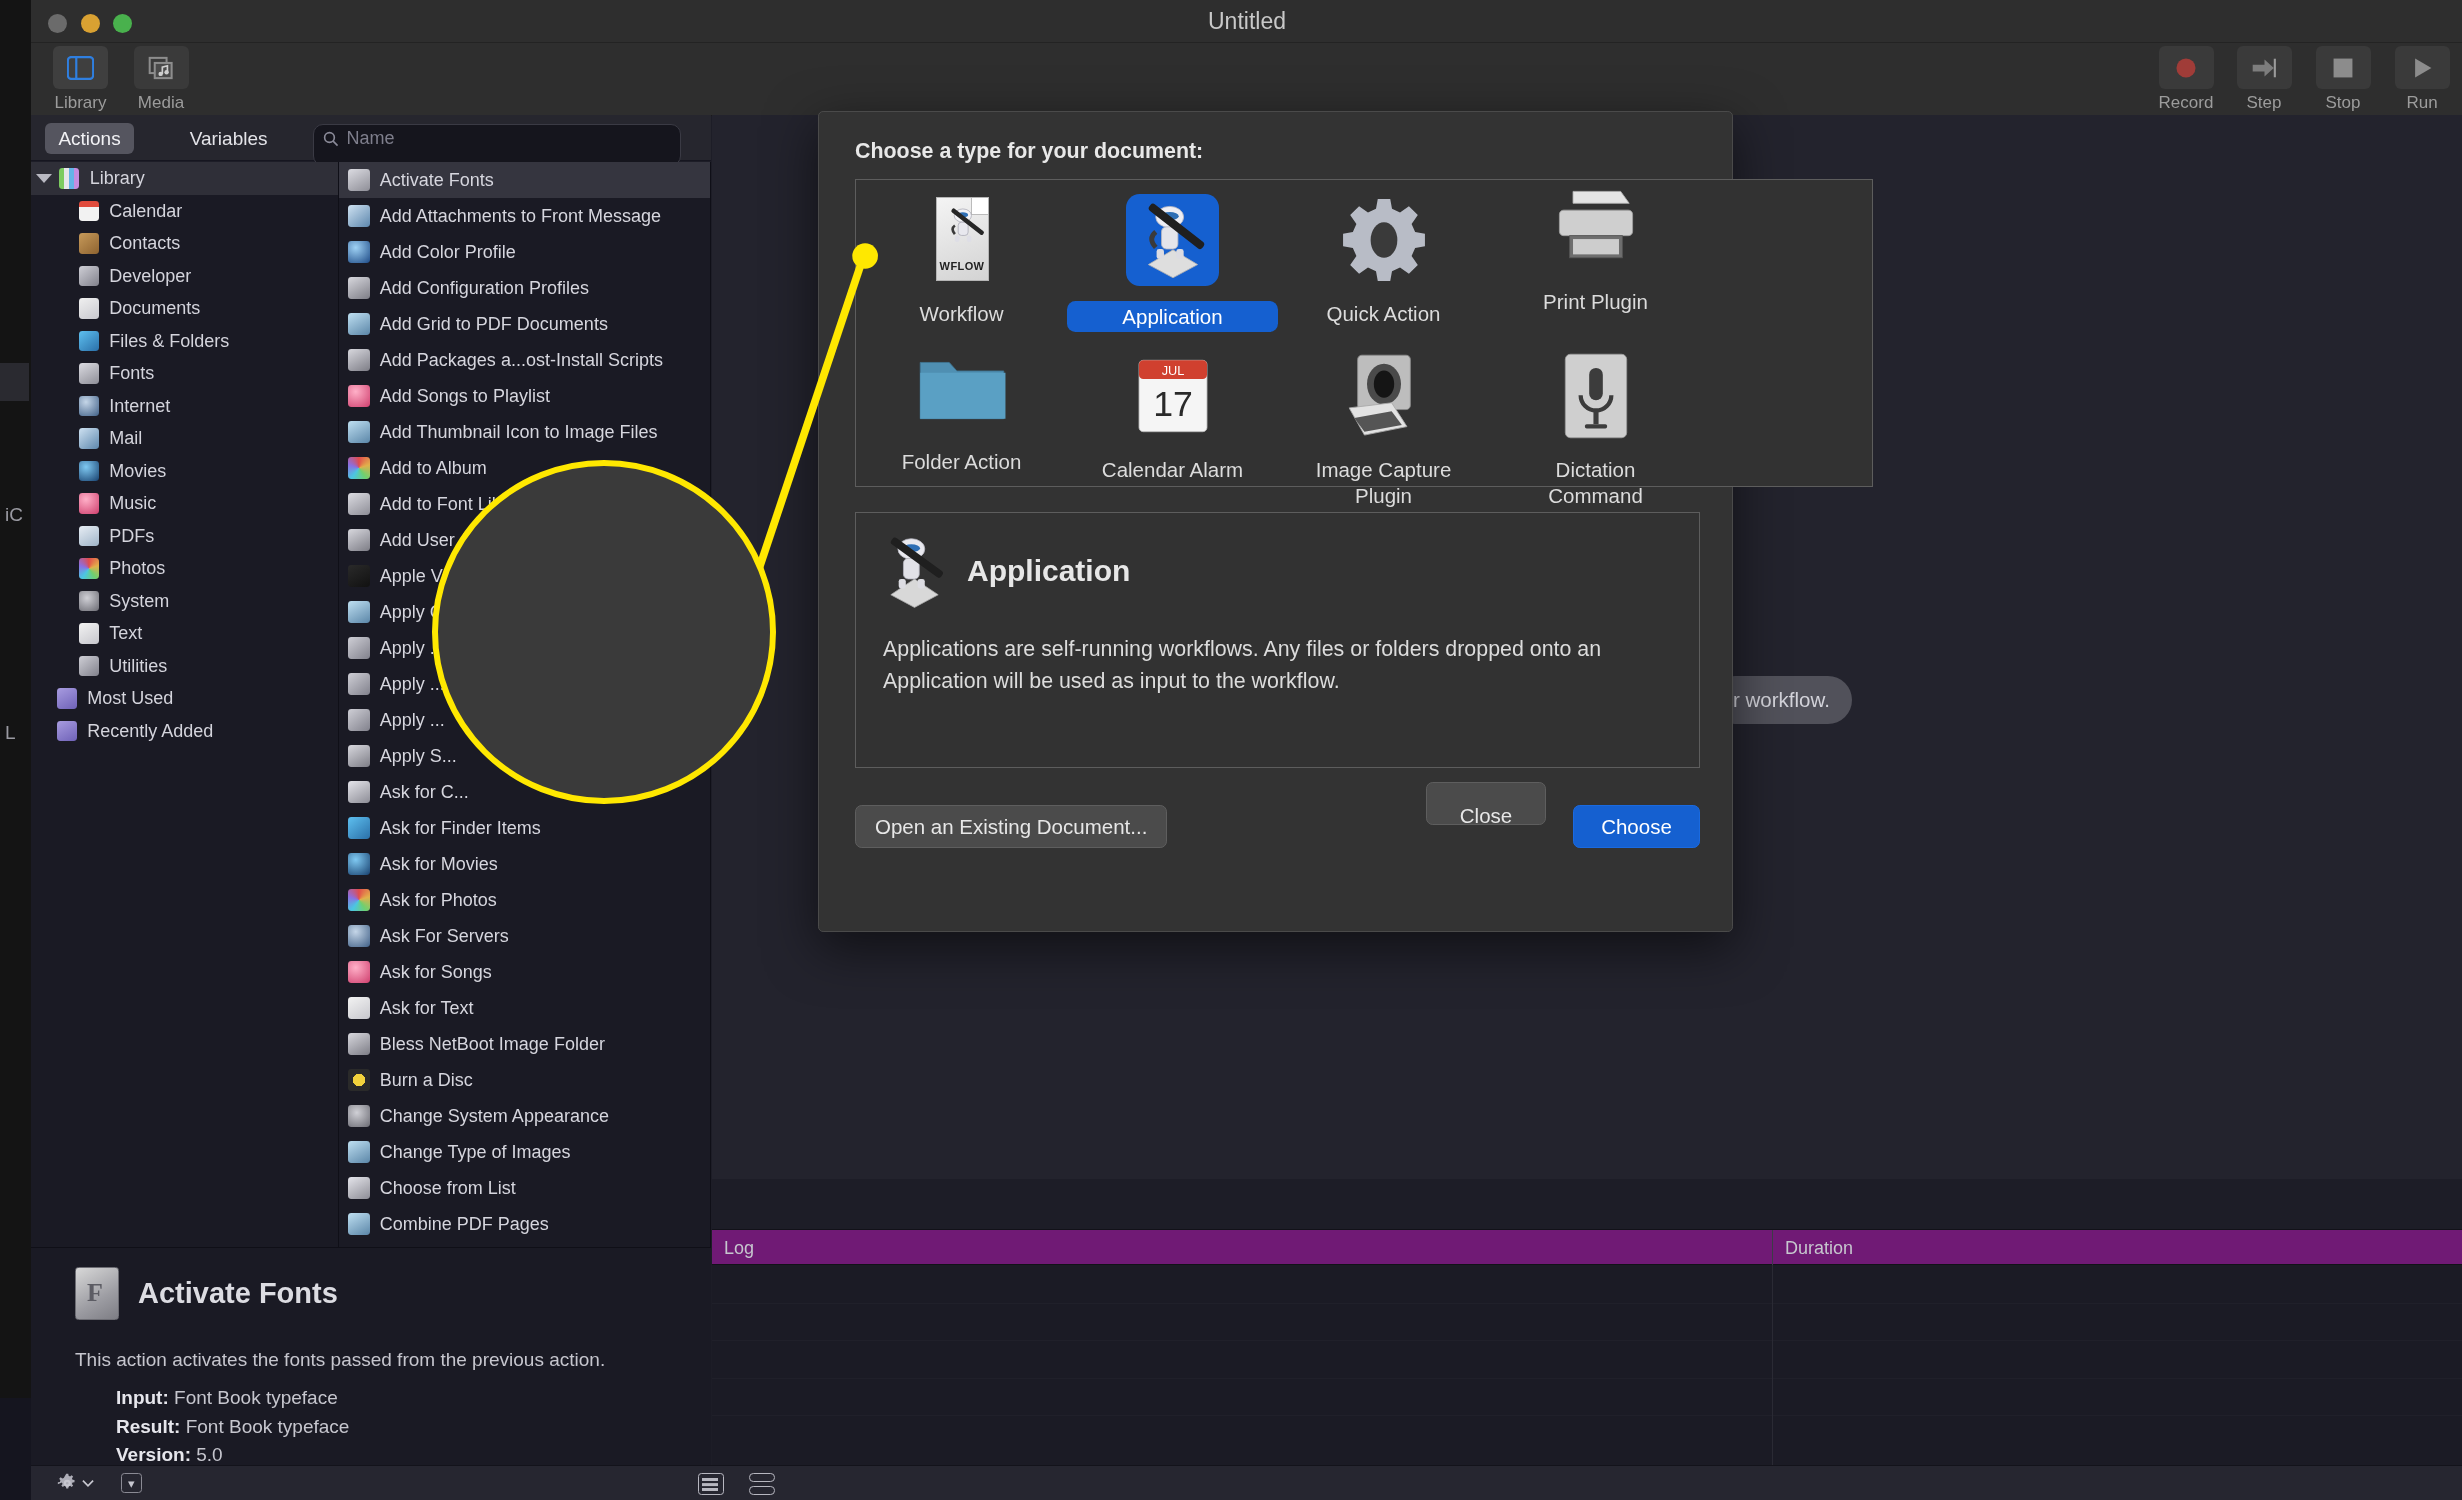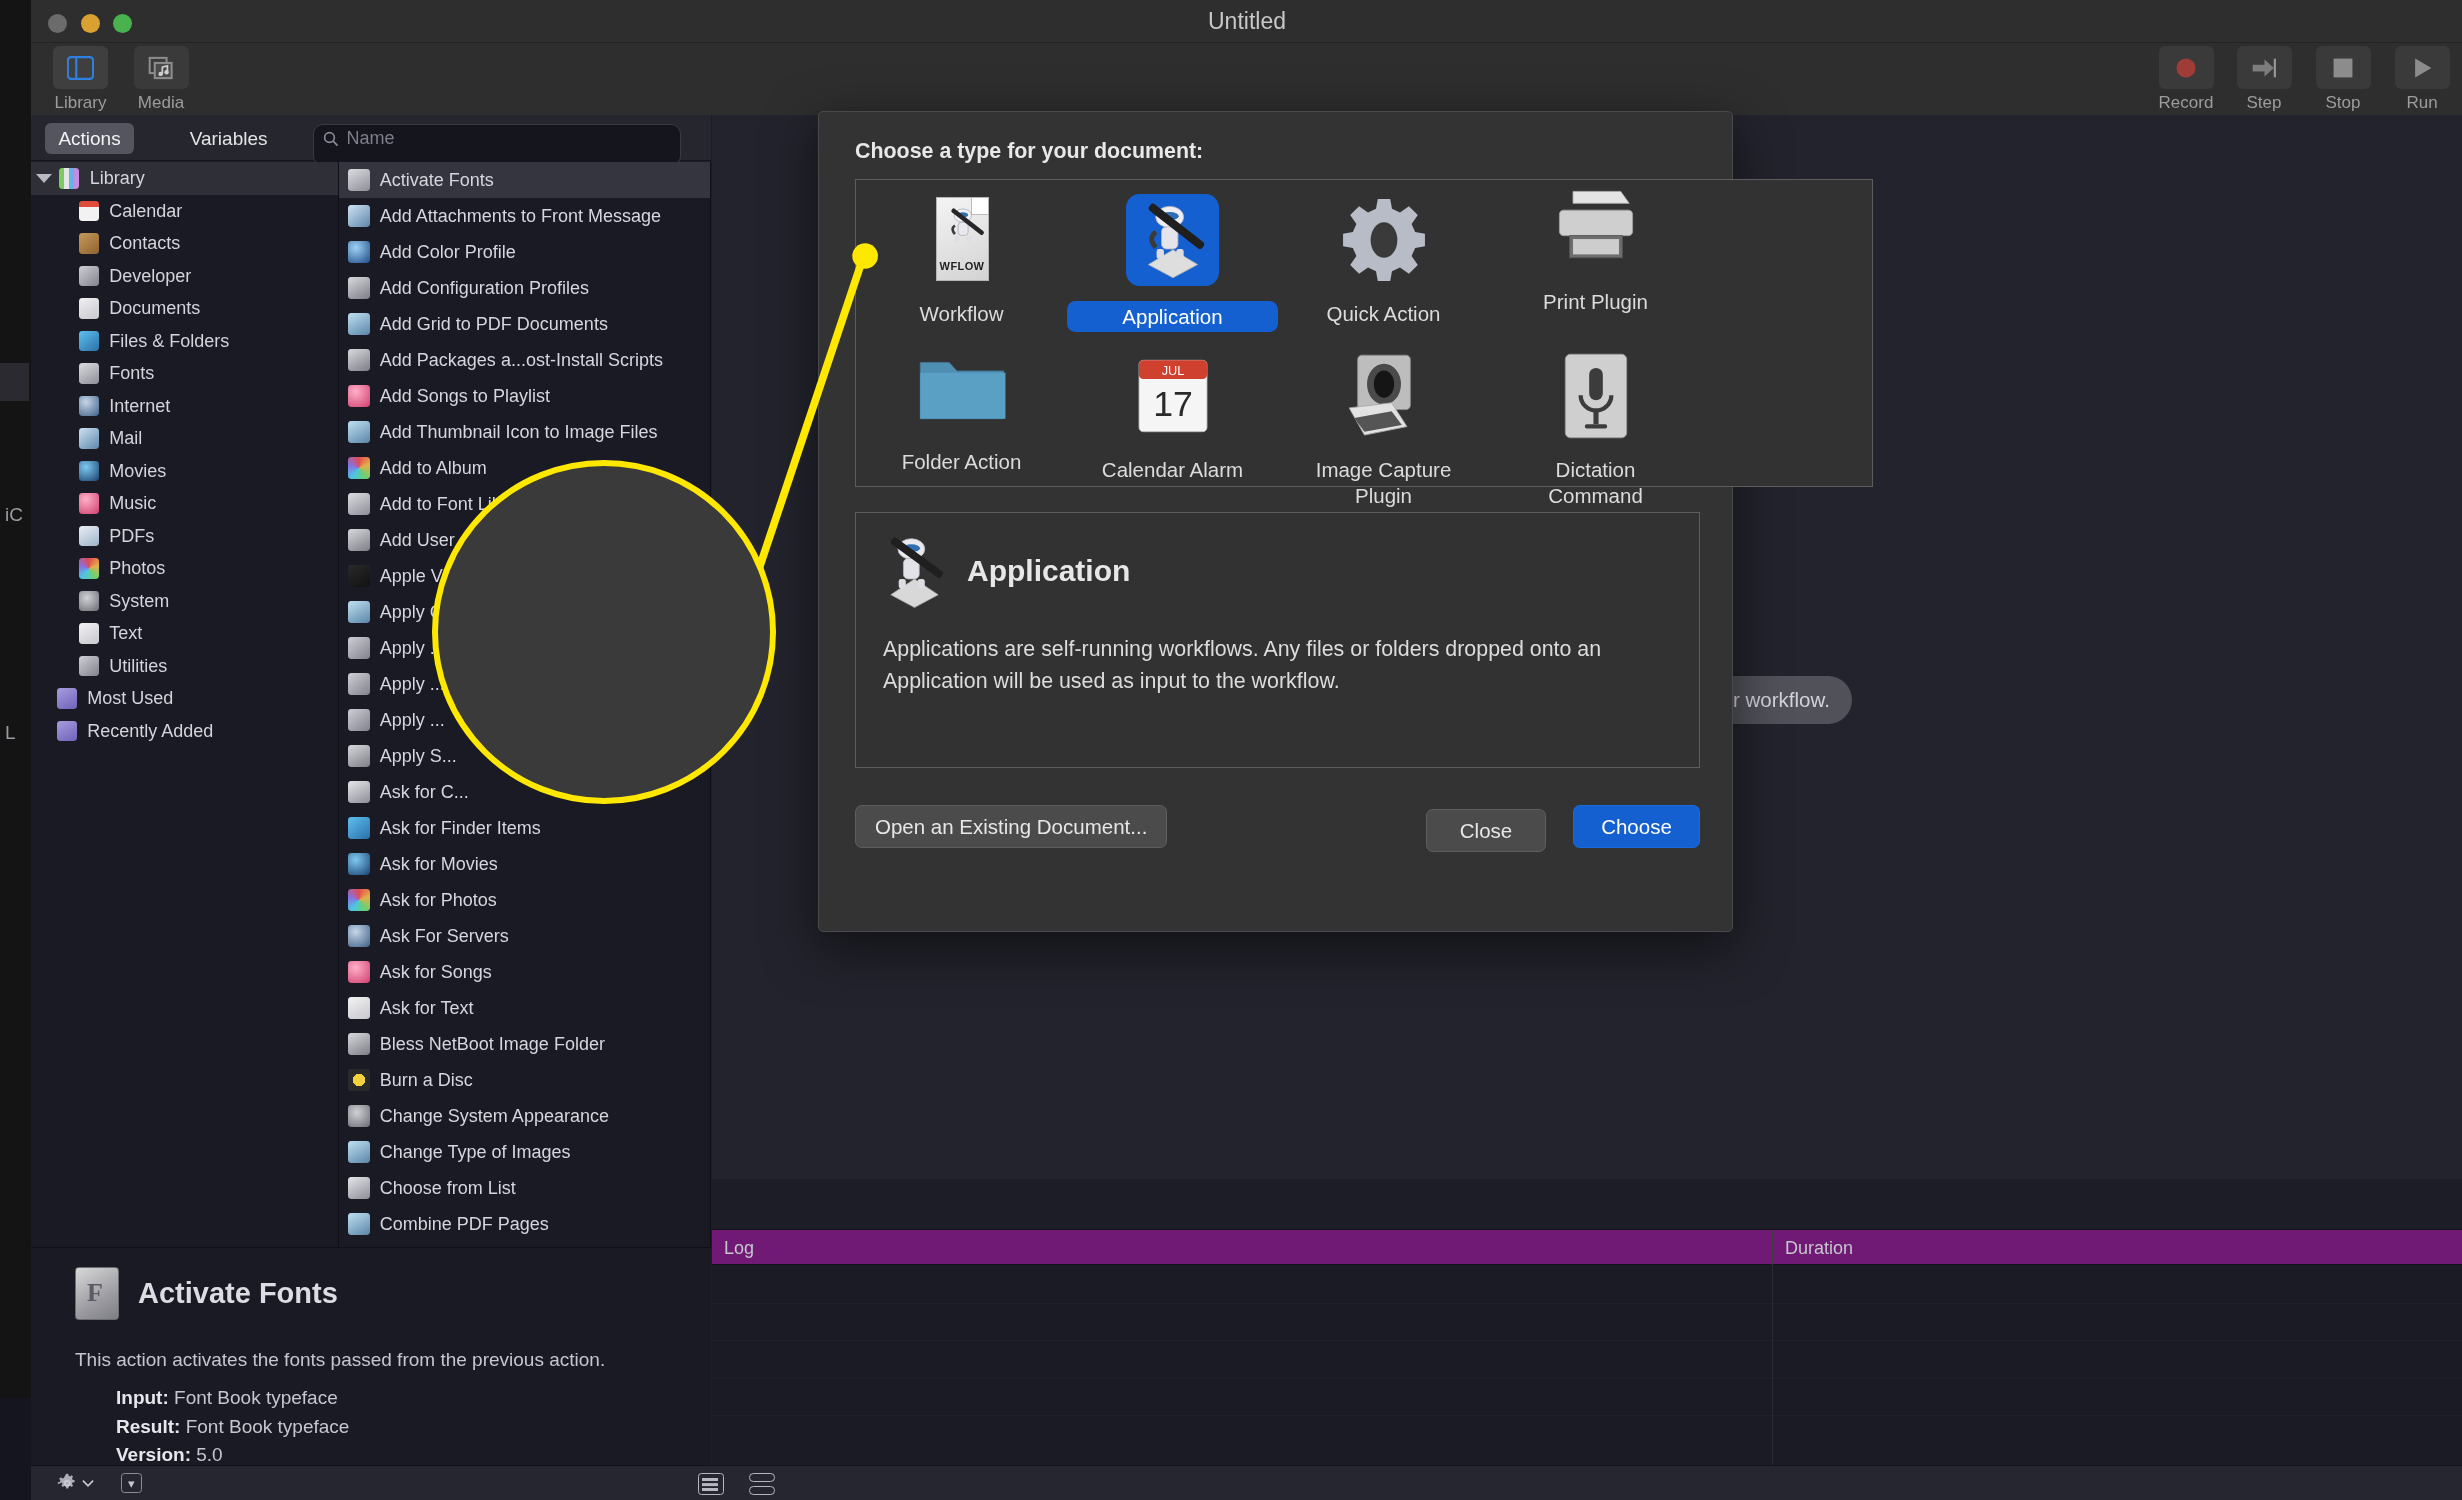--- a/index.html
+++ b/index.html
@@ -235,21 +235,21 @@
     position:absolute; left:27px; top:120px; width:787px; font-size:21.4px; color:#dcdcdc;
     line-height:32px;
   }
 
   .btn{
     position:absolute; height:43px; line-height:41px; border-radius:6.8px;
     font-size:20.5px; text-align:center; color:#e7e7e7; background:#4b4b4b;
     border:0.9px solid #5e5e5e; padding:0 19px; white-space:nowrap;
   }
   #btn-open{ left:36px; top:693px; }
-  #btn-close{ left:607px; top:697px; width:120px; padding:0; }
+  #btn-close{ left:607px; top:670px; width:120px; padding:12px; }
   #btn-choose{ left:754px; top:693px; width:127px; padding:0; background:#1560d0; border-color:#1a6ae0; color:#fff; }
 
   
   #overlay{ position:absolute; inset:0; pointer-events:none; }
   #mag-circle{
     position:absolute; left:432px; top:460px; width:344px; height:344px;
     border-radius:50%; border:6px solid #ffe800; overflow:hidden; background:#3a3a3a;
   }
   #mag-inner{ position:absolute; left:-855px; top:-855px; width:2223px; height:2223px; }
 </style>

